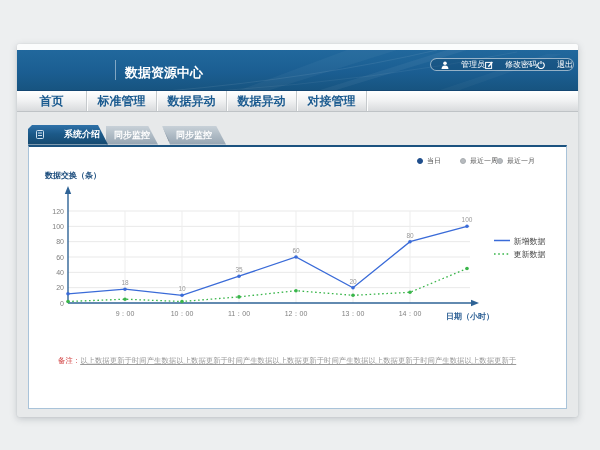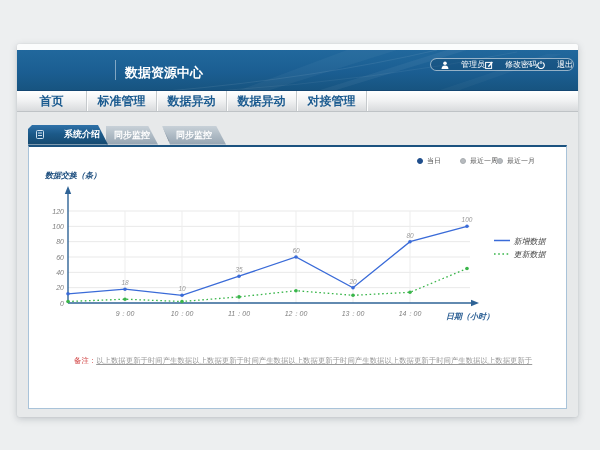--- a/index.html
+++ b/index.html
@@ -60,25 +60,25 @@
            background:#fff; border:1px solid #a9c3d9; border-top:2px solid #1b527f; }
 
   .radio-row { position:absolute; left:0; top:0; width:537px; height:22px; }
   .radio-item { position:absolute; top:9px; display:flex; align-items:center; cursor:pointer; }
   .radio-item.r1 { left:388px; } .radio-item.r2 { left:431px; } .radio-item.r3 { left:468px; }
   .radio-dot { width:6px; height:6px; border-radius:50%; margin-right:4px; }
   .radio-dot.on  { background:#1f4e8c; border:1px solid #1f4e8c; }
   .radio-dot.off { background:#b7bbbf; border:1px solid #a8acb0; }
   .radio-label { font-size:7px; color:#555; white-space:nowrap; }
 
-  .chart-wrap { position:absolute; left:0; top:0; width:537px; height:260px;font-style:italic; }
+  .chart-wrap { position:absolute; left:0; top:0; width:537px; height:260px; }
 
   .note { position:absolute; left:29px; top:209px; width:490px; font-size:7.4px;
           line-height:10px; white-space:nowrap; }
-  .note .pre { color:#d03c3c;margin-left:16px; }
+  .note .pre { color:#d03c3c; }
   .note .txt { color:#9a9a9a;text-decoration:underline; }
 </style>
 </head>
 <body>
 
 <div class="card">
   <div class="card-topstrip"></div>
 
   <div class="header">
     <svg class="deco" width="561" height="41" viewBox="0 0 561 41">

